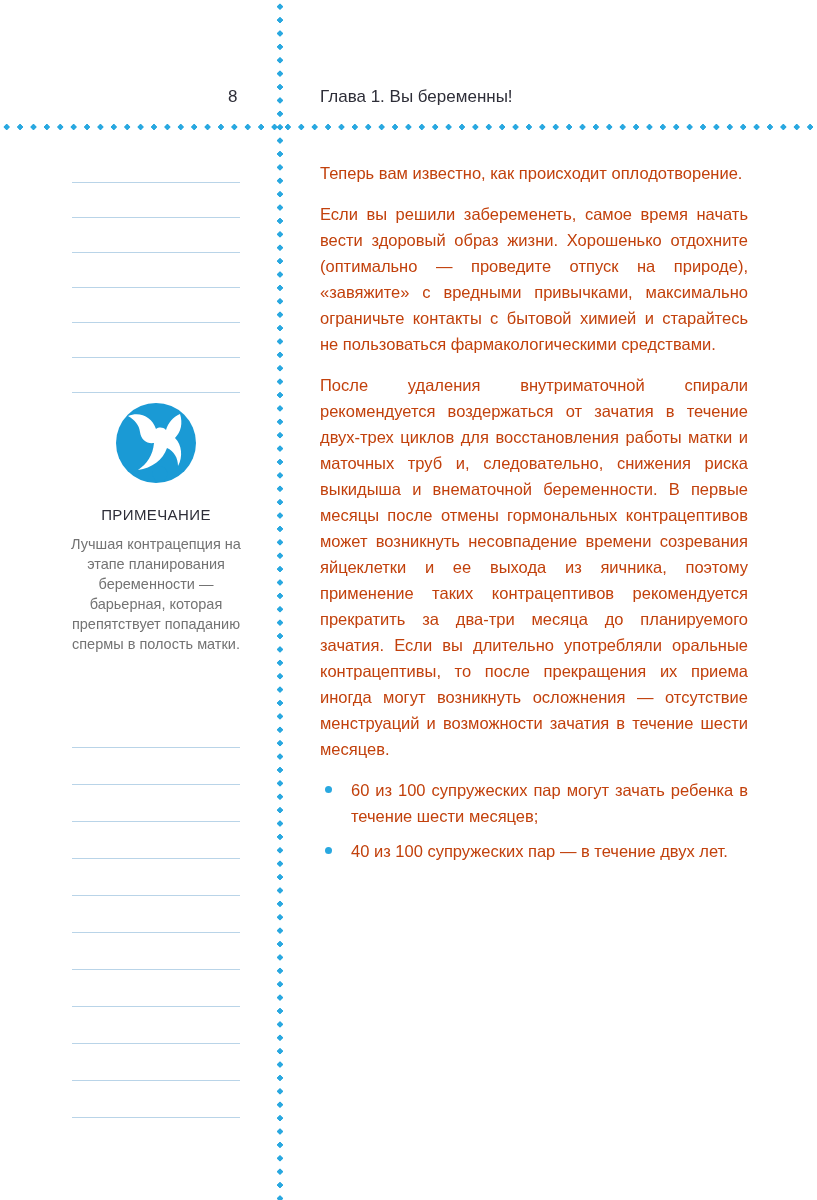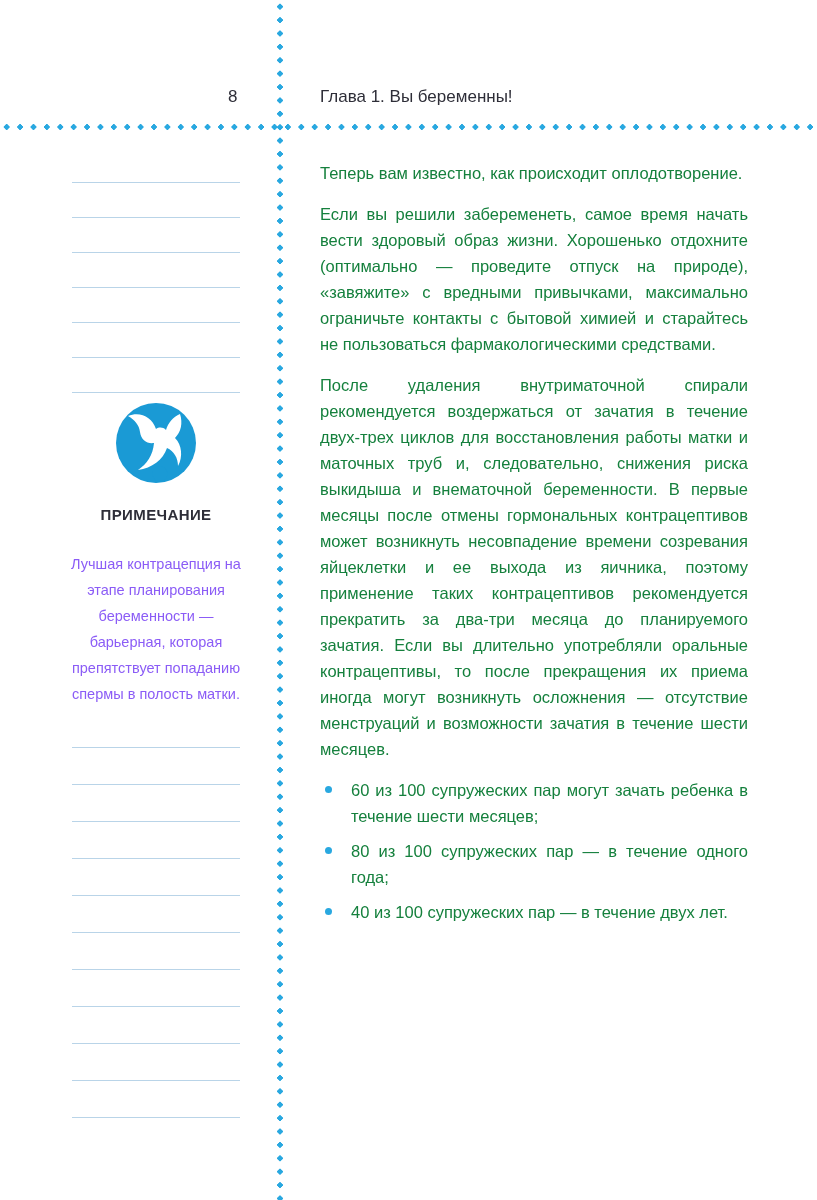--- a/index.html
+++ b/index.html
@@ -83,38 +83,38 @@
     text-align: center;
   }
   .note-icon {
     display: block;
     margin: 0 auto 18px auto;
     width: 86px;
     height: 86px;
   }
   .note-title {
     font-size: 15px;
-    font-weight: bold;
+    font-weight: normal;
     letter-spacing: 0.4px;
     color: #2e2e38;
-    margin-bottom: 28px;
+    margin-bottom: 11px;
   }
   .note-text {
     font-size: 14.5px;
-    line-height: 26px;
-    color: #8b5cf6;
+    line-height: 20px;
+    color: #737373;
   }
 
   
   .content {
     position: absolute;
     left: 320px;
     top: 160px;
     width: 428px;
-    color: #15803d;
+    color: #c2410c;
   }
   .content p {
     margin: 0 0 15px 0;
     font-size: 16.5px;
     line-height: 26px;
     text-align: justify;
   }
   .bullet-list {
     list-style: none;
     margin: 4px 0 0 0;
@@ -173,22 +173,18 @@
     <p>Если вы решили забеременеть, самое время начать вести здоровый образ жизни. Хорошенько отдохните (оптимально — проведите отпуск на природе), «завяжите» с вредными привычками, максимально ограничьте контакты с бытовой химией и старайтесь не пользоваться фармакологическими средствами.</p>
     <p>После удаления внутриматочной спирали рекомендуется воздержаться от зачатия в течение двух-трех циклов для восстановления работы матки и маточных труб и, следовательно, снижения риска выкидыша и внематочной беременности. В первые месяцы после отмены гормональных контрацептивов может возникнуть несовпадение времени созревания яйцеклетки и ее выхода из яичника, поэтому применение таких контрацептивов рекомендуется прекратить за два-три месяца до планируемого зачатия. Если вы длительно употребляли оральные контрацептивы, то после прекращения их приема иногда могут возникнуть осложнения — отсутствие менструаций и возможности зачатия в течение шести месяцев.</p>
 
     <ul class="bullet-list">
       <li>
         <span class="bullet-dot"></span>
         <span>60 из 100 супружеских пар могут зачать ребенка в течение шести месяцев;</span>
       </li>
       <li>
         <span class="bullet-dot"></span>
-        <span>80 из 100 супружеских пар — в течение одного года;</span>
-      </li>
-      <li>
-        <span class="bullet-dot"></span>
         <span>40 из 100 супружеских пар — в течение двух лет.</span>
       </li>
     </ul>
   </main>
 
 </div>
 
 </body></html>

